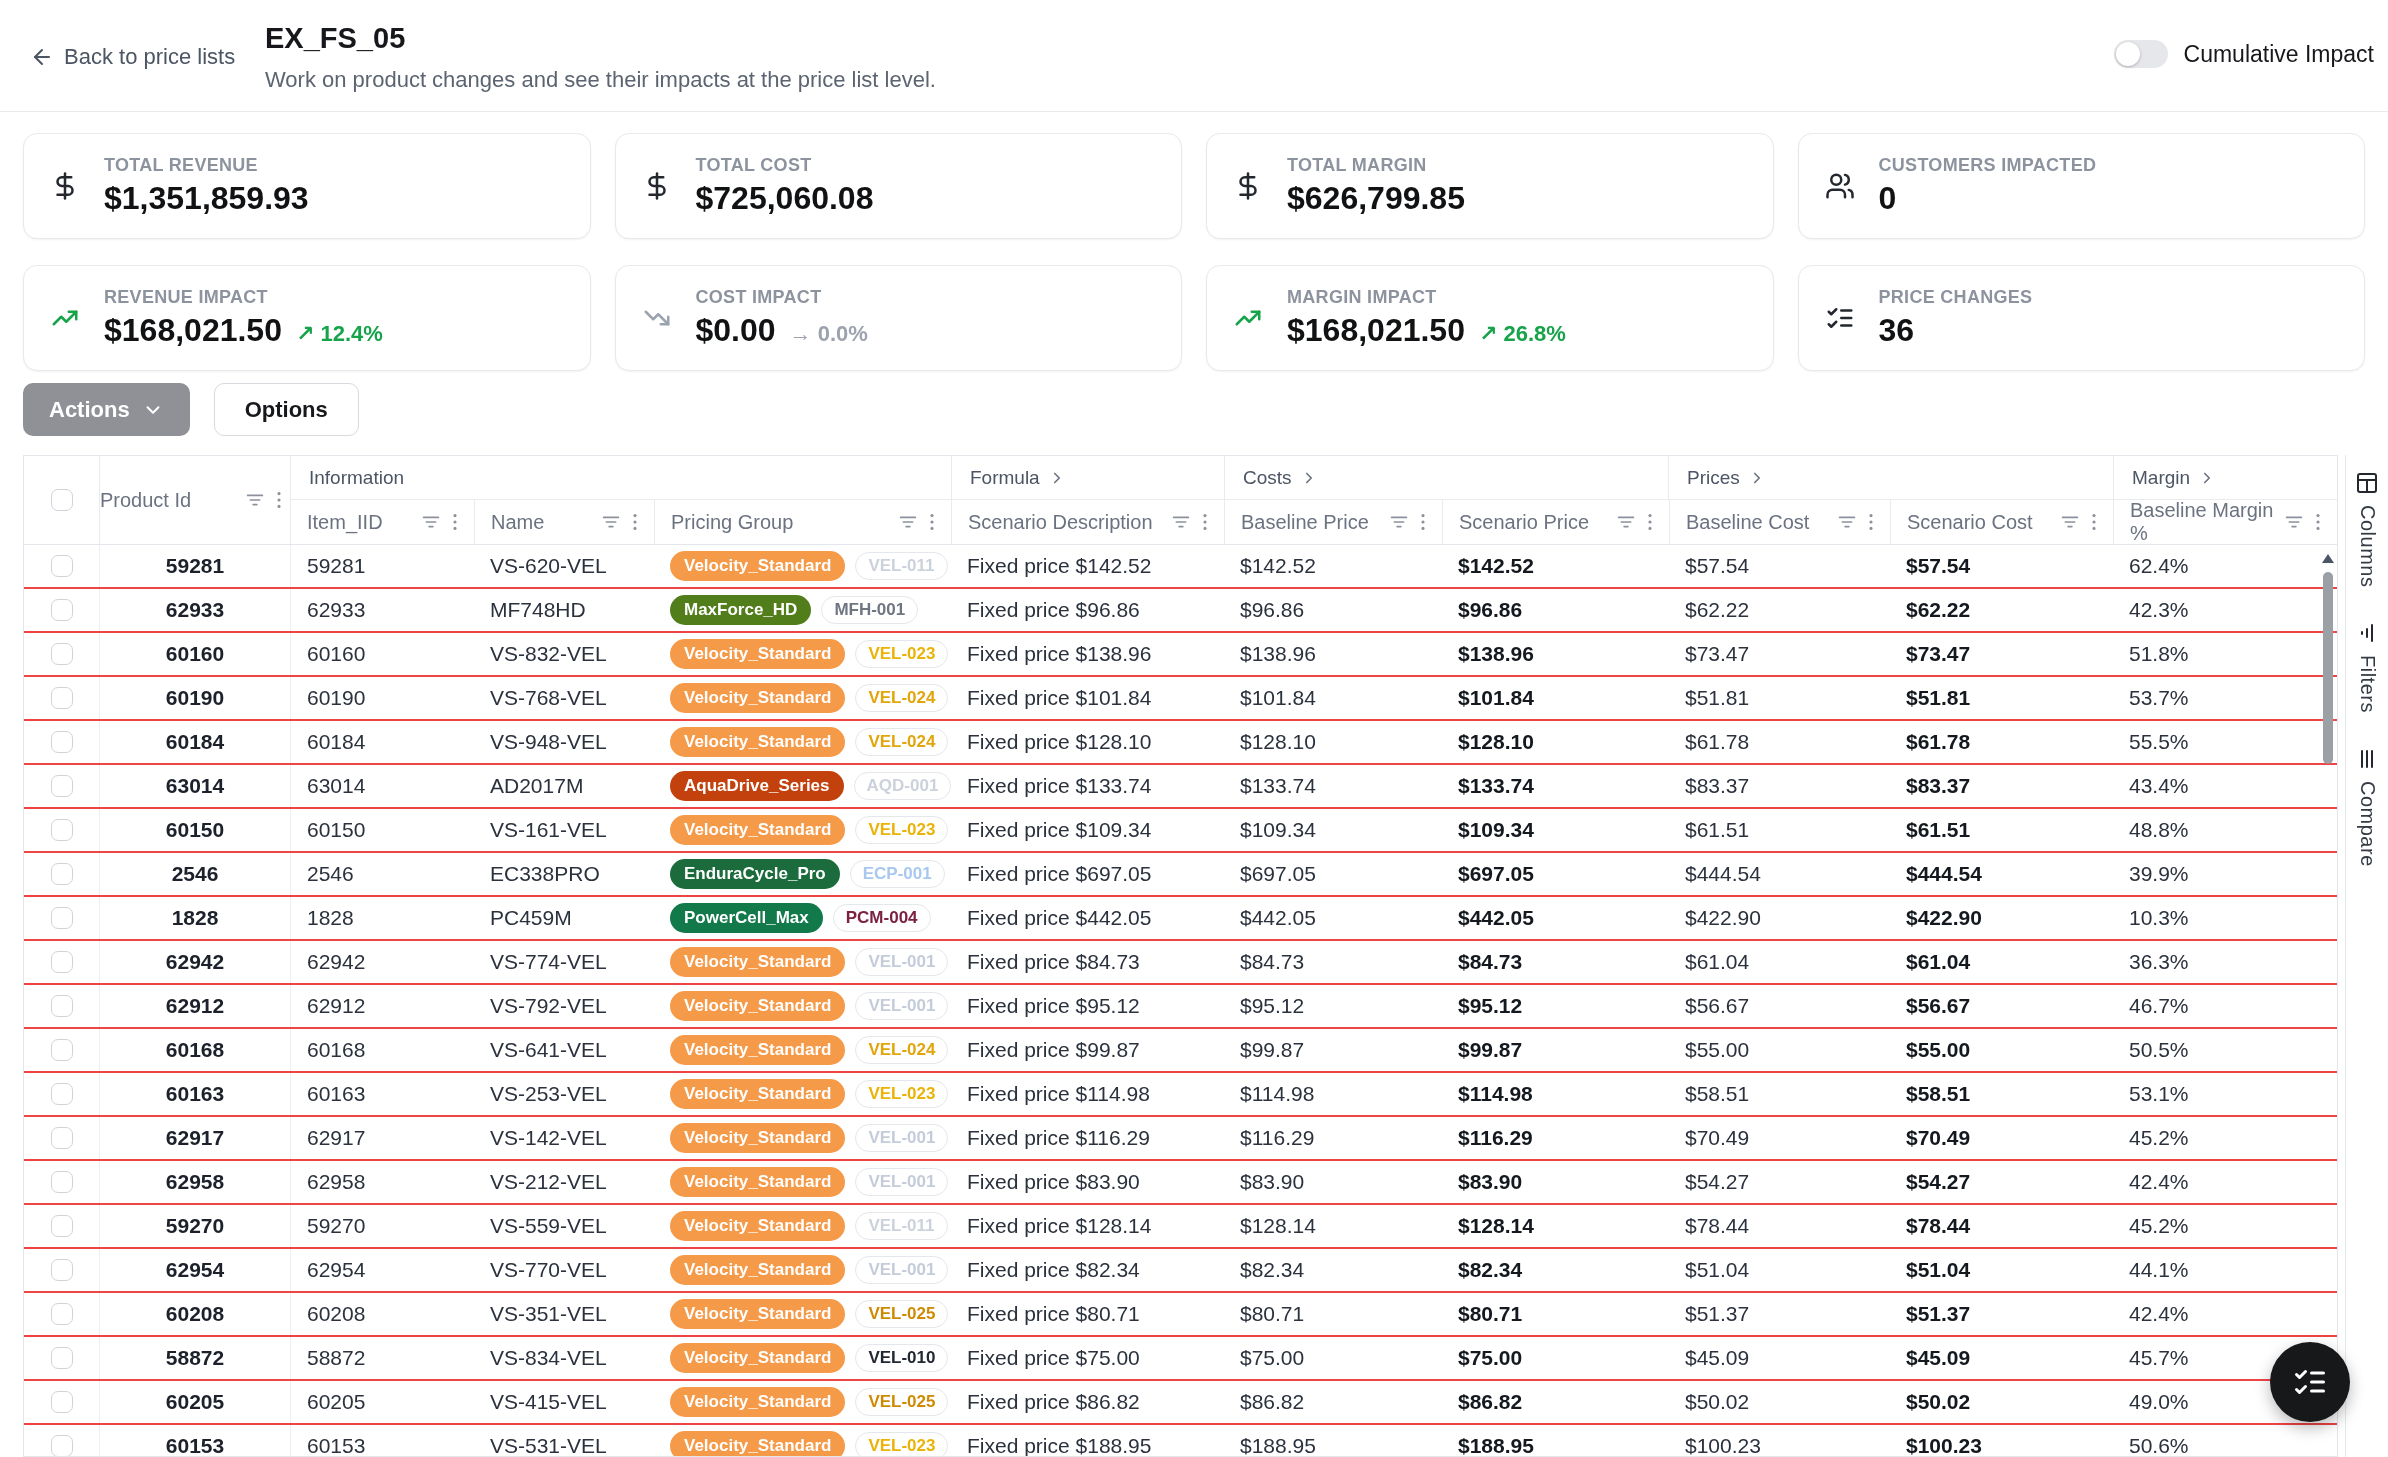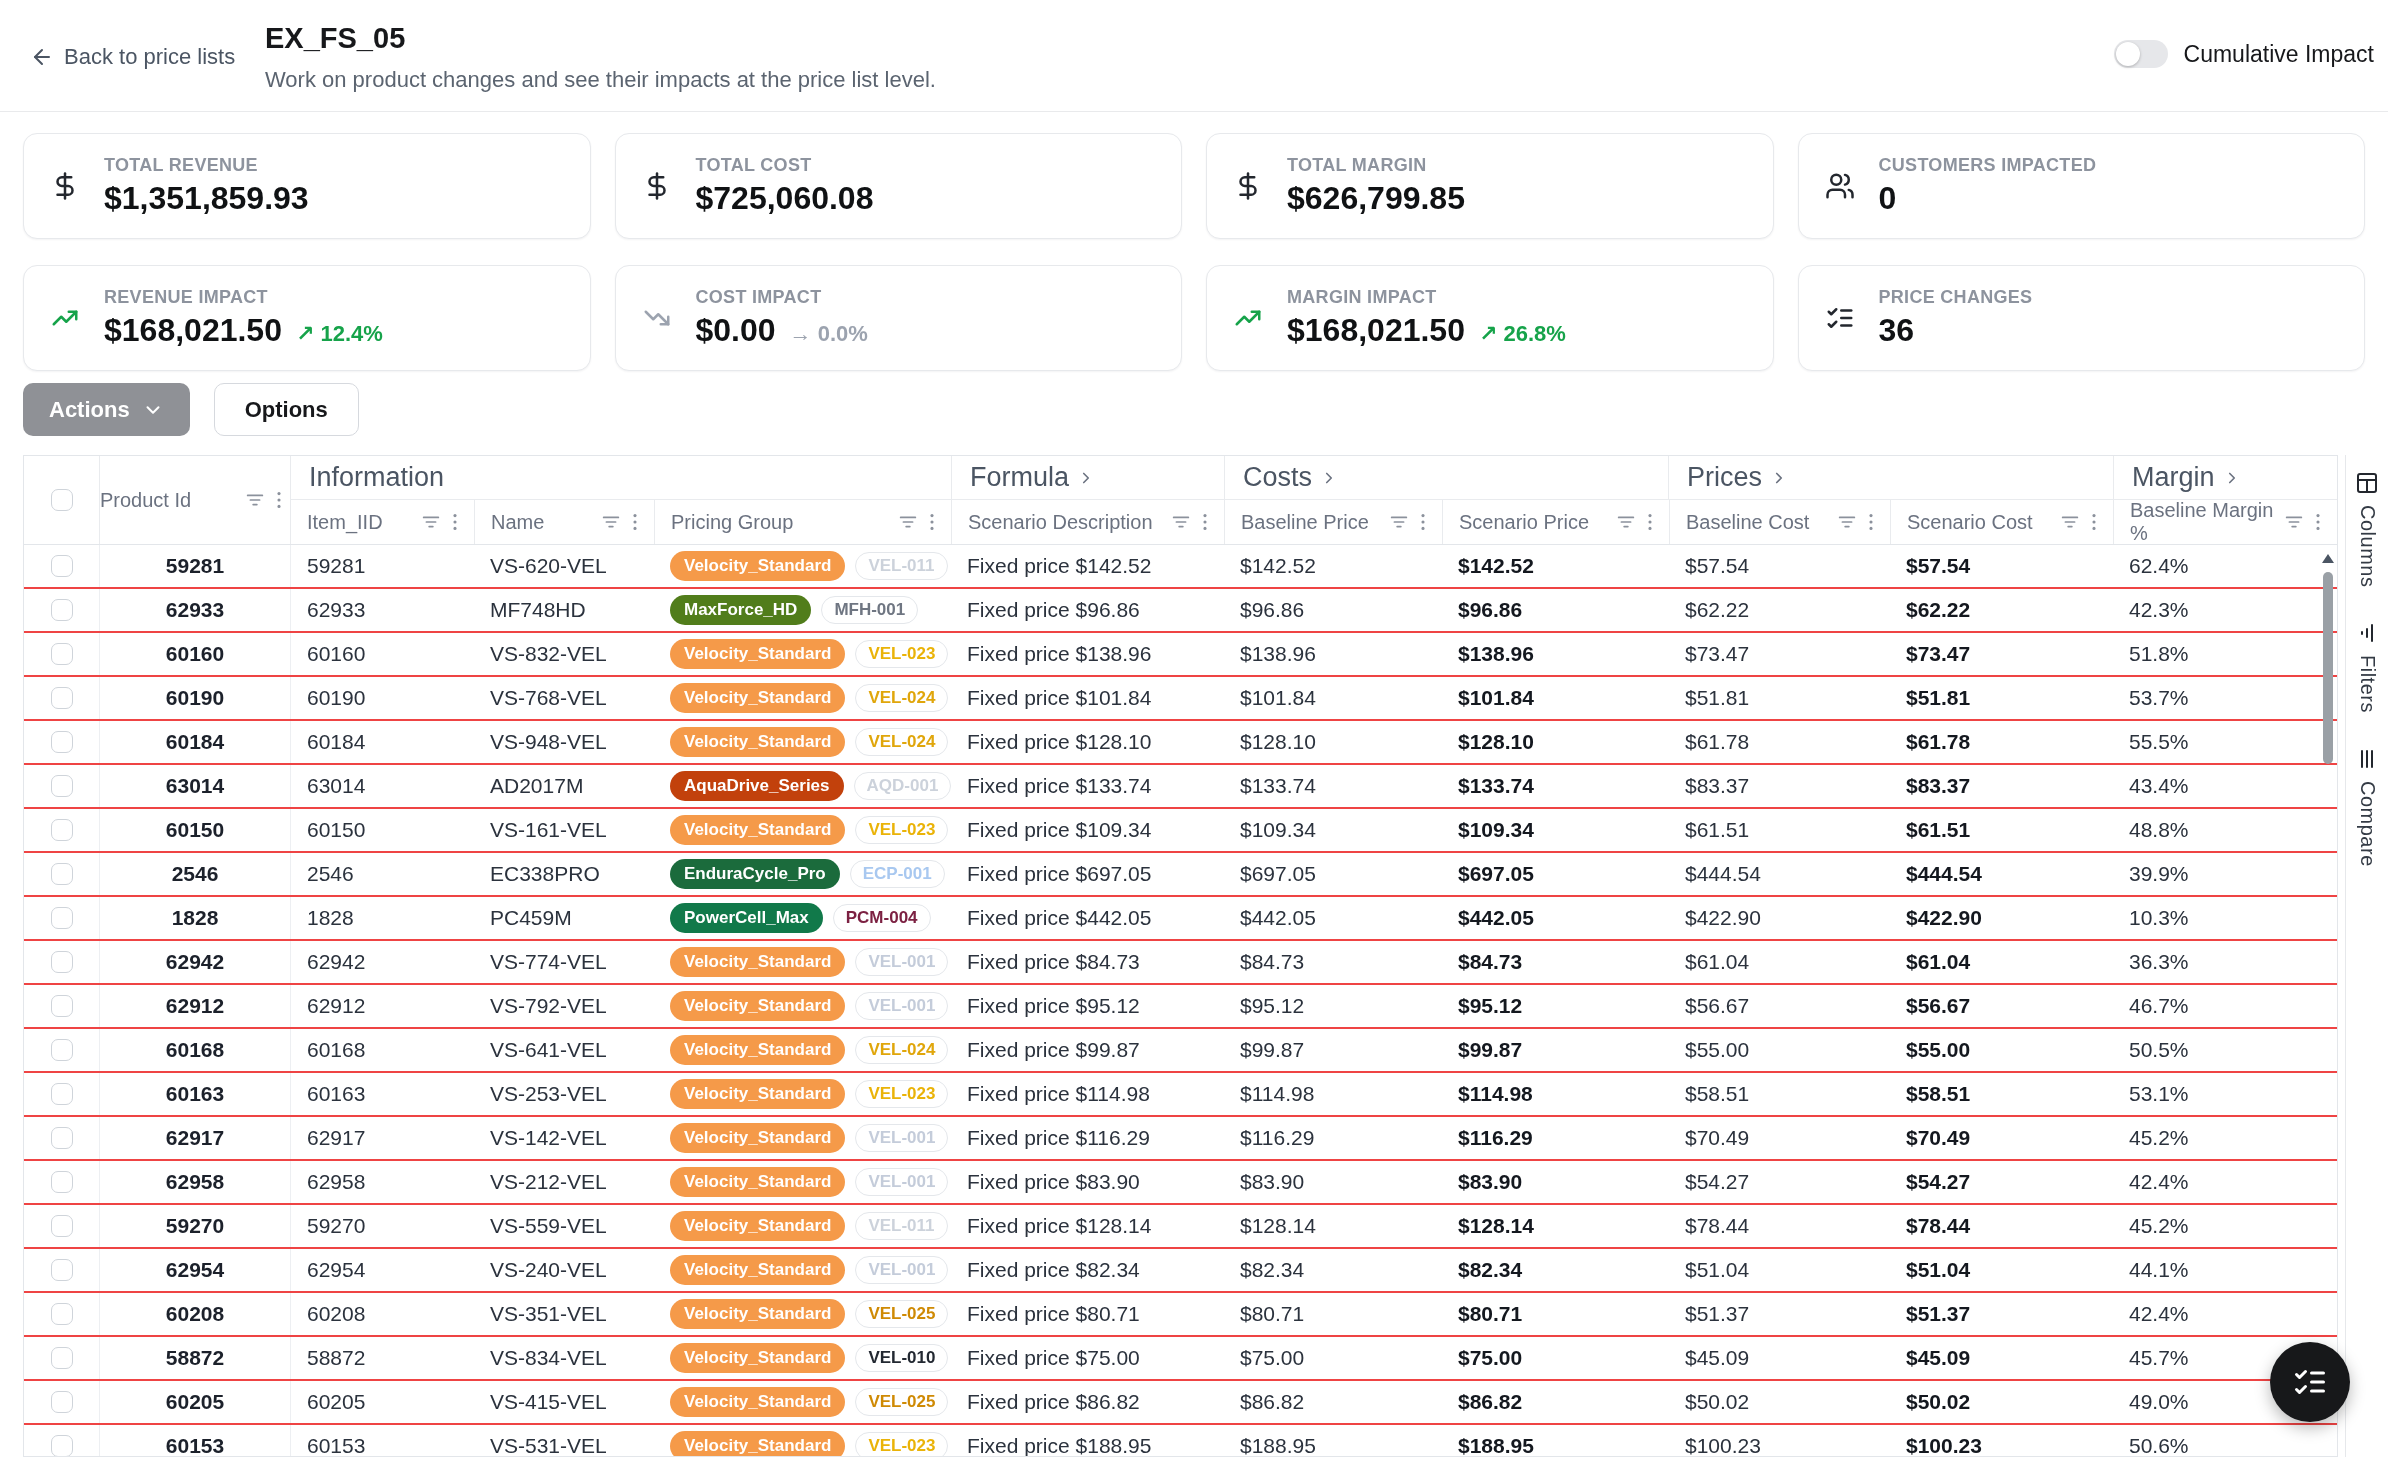--- a/index.html
+++ b/index.html
@@ -36,21 +36,21 @@
   .btn-actions { background:#8f9196; color:#fff; padding:0 26px; }
   .btn-options { background:#fff; color:#17181b; border:1px solid #d6d9de; padding:0 30px; }
 
   
   .table-wrap { position:absolute; left:23px; top:455px; width:2315px; height:1002px; border:1px solid #e3e6ea; background:#fff; overflow:hidden; }
   .thead { display:flex; height:89px; border-bottom:1px solid #e3e6ea; }
   .h-check { width:76px; min-width:76px; border-right:1px solid #e9ebee; display:flex; align-items:center; justify-content:center; }
   .h-pid { width:191px; min-width:191px; border-right:1px solid #e9ebee; display:flex; align-items:center; justify-content:center; gap:6px; color:#6b7280; font-size:20px; font-weight:500; cursor:pointer; }
   .h-rest { flex:1; display:flex; flex-direction:column; }
   .h-groups { height:45px; display:flex; border-bottom:1px solid #e9ebee; }
-  .h-group { display:flex; align-items:center; gap:8px; padding-left:18px; color:#4b5563; font-size:27px; cursor:pointer; }
+  .h-group { display:flex; align-items:center; gap:8px; padding-left:18px; color:#4b5563; font-size:19px; cursor:pointer; }
   .h-group + .h-group { border-left:1px solid #e9ebee; }
   .g-info{width:660px;} .g-formula{width:273px;} .g-prices{width:445px;} .g-costs{width:444px;} .g-margin{flex:1;}
   .h-cols { height:44px; display:flex; }
   .h-col { display:flex; align-items:center; padding:0 8px 0 16px; color:#6b7280; font-size:20px; font-weight:500; cursor:pointer; }
   .h-col + .h-col { border-left:1px solid #e9ebee; }
   .h-icons { margin-left:auto; display:flex; align-items:center; gap:2px; }
   .c-iid{width:183px;min-width:183px;} .c-name{width:180px;min-width:180px;} .c-pg{width:297px;min-width:297px;}
   .c-desc{width:273px;min-width:273px;} .c-bp{width:218px;min-width:218px;} .c-sp{width:227px;min-width:227px;}
   .c-bc{width:221px;min-width:221px;} .c-sc{width:223px;min-width:223px;} .c-m{flex:1;}
 
@@ -1021,21 +1021,21 @@
     <div class="cell c-check">
           <span class="checkbox"></span>
         </div>
     <div class="cell c-pid">
           <span>62954</span>
         </div>
     <div class="cell c-iid">
           <span>62954</span>
         </div>
     <div class="cell c-name">
-          <span>VS-240-VEL</span>
+          <span>VS-770-VEL</span>
         </div>
     <div class="cell c-pg">
       <span class="badge" style="background: rgb(245, 154, 73);">Velocity_Standard</span>
       <span class="code-pill" style="color: rgb(196, 204, 218);">VEL-001</span>
     </div>
     <div class="cell c-desc">
           <span>Fixed price $82.34</span>
         </div>
     <div class="cell c-bp">
           <span>$82.34</span>

